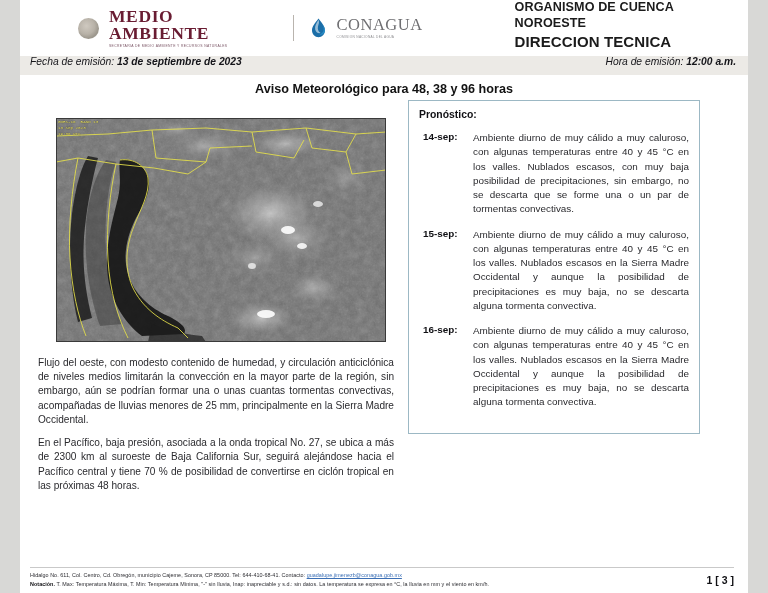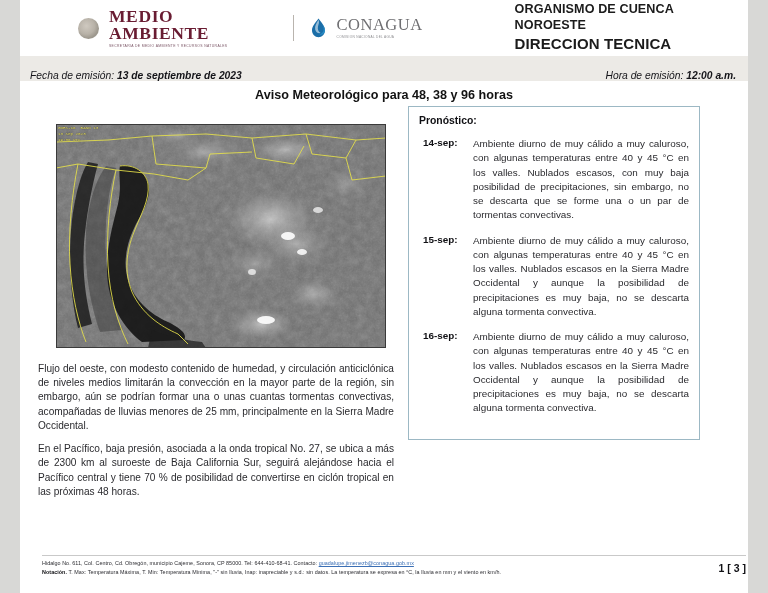--- a/index.html
+++ b/index.html
@@ -20,21 +20,20 @@
     width: 728px;
     height: 593px;
     background: #ffffff;
     box-sizing: border-box;
   }
   
   .header {
     position: relative;
     height: 56px;
     display: flex;
-    align-items: center;
     padding-left: 58px;
     box-sizing: border-box;
     gap: 36px;
   }
   .logos {
     display: flex;
     align-items: center;
     gap: 10px;
   }
   .seal {
@@ -100,24 +99,24 @@
   }
   .org-sub {
     font-size: 15px;
     font-weight: bold;
     color: #1b1b1b;
     margin-top: 2px;
     letter-spacing: 0.1px;
   }
   
   .datebar {
-    height: 25px;
+    height: 19px;
     background: #eceae6;
     display: flex;
-    align-items: flex-end;
+    align-items: flex-start;
     justify-content: space-between;
     padding: 0 12px 0 10px;
     box-sizing: border-box;
     font-size: 10.3px;
     color: #15151a;
   }
   .datebar .lbl { font-style: italic; }
   .datebar .val { font-weight: bold; font-style: italic; }
   
   .doc-title {
@@ -201,25 +200,25 @@
   .ftext {
     flex: 1;
     font-size: 9.9px;
     color: #2a2a2e;
     line-height: 1.44;
     text-align: justify;
   }
   
   .footer {
     position: absolute;
-    left: 12px;
+    left: 0;
     bottom: 0;
     width: 728px;
     box-sizing: border-box;
-    padding: 0 14px 18px 10px;
+    padding: 0 14px 6px 10px;
   }
   .foot-rule {
     height: 1px;
     background: #c9c9c9;
     margin-bottom: 4px;
   }
   .foot-inner {
     display: flex;
     align-items: flex-end;
     justify-content: space-between;

